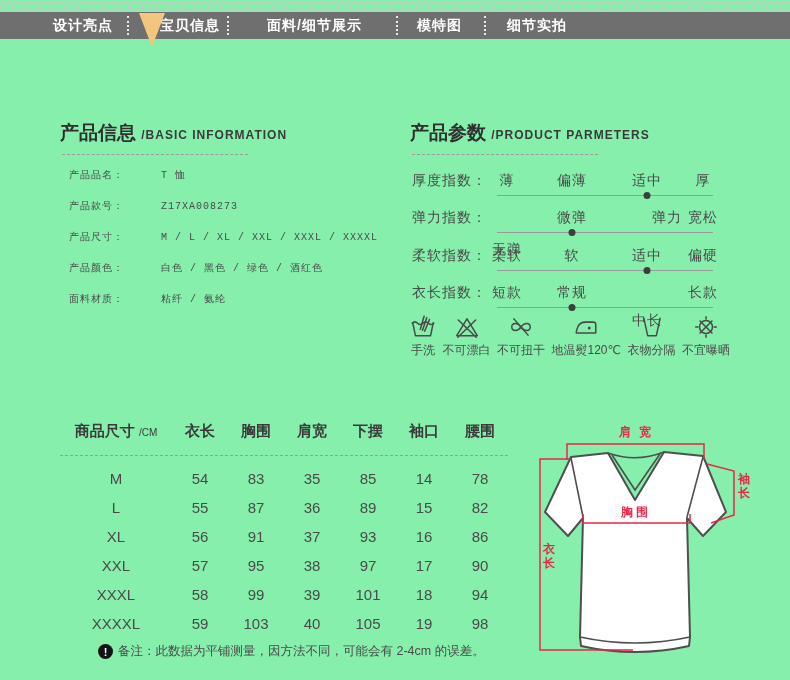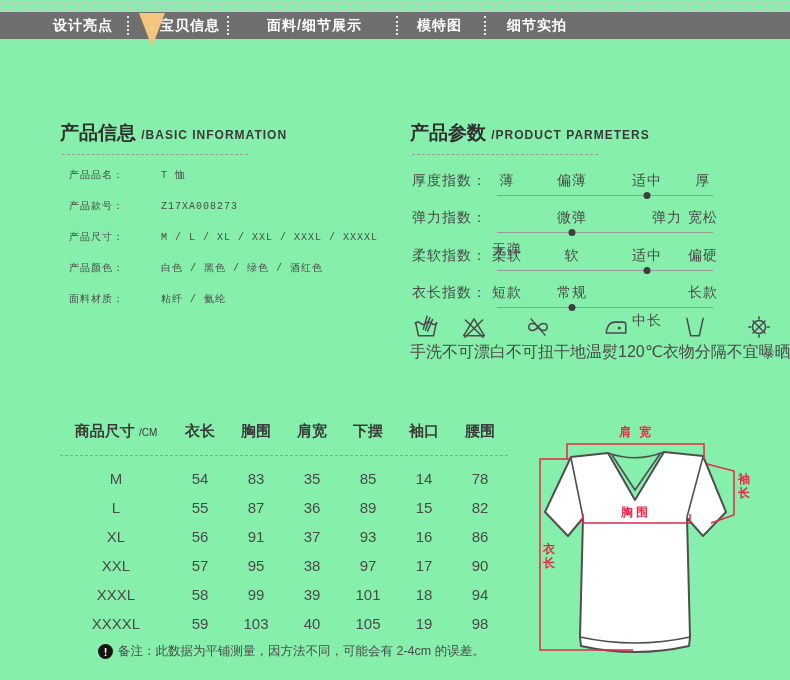--- a/index.html
+++ b/index.html
@@ -39,21 +39,21 @@
   .p-line{position:absolute;left:497px;top:23px;width:216px;border-top:1px solid var(--line);}
   .p-dot{position:absolute;top:20px;width:7px;height:7px;border-radius:50%;background:#3d3d3d;transform:translateX(-50%);}
 
   
   .care-row{position:absolute;left:410px;top:314px;width:320px;display:flex;justify-content:space-between;align-items:flex-end;}
   .care-item{display:flex;flex-direction:column;align-items:center;}
   .care-icon{width:26px;height:26px;margin-bottom:2px;}
   .care-icon svg{width:26px;height:26px;}
   .care-icon svg *{stroke:#4a4a4a;fill:none;stroke-width:1.4;stroke-linejoin:round;stroke-linecap:round;}
   .care-icon svg .fill{fill:#4a4a4a;stroke:none;}
-  .care-label{font-size:16px;color:var(--ink);white-space:nowrap;}
+  .care-label{font-size:12px;color:var(--ink);white-space:nowrap;}
 
   
   .size-table{position:absolute;left:60px;top:422px;width:448px;}
   .st-row{position:absolute;left:0;width:448px;height:20px;}
   .st-cell{display:inline-block;text-align:center;font-size:15px;vertical-align:top;}
   .st-head .st-cell{font-weight:bold;color:#3a3a3a;}
   .st-c0{width:112px;} .st-c{width:56px;}
   .st-dash{position:absolute;left:0;top:33px;width:448px;border-top:1px dashed #9b9b9b;}
   .st-unit{font-size:10px;font-weight:normal;}
   .note-row{position:absolute;left:98px;top:643px;font-size:12.5px;display:flex;align-items:center;white-space:nowrap;}

